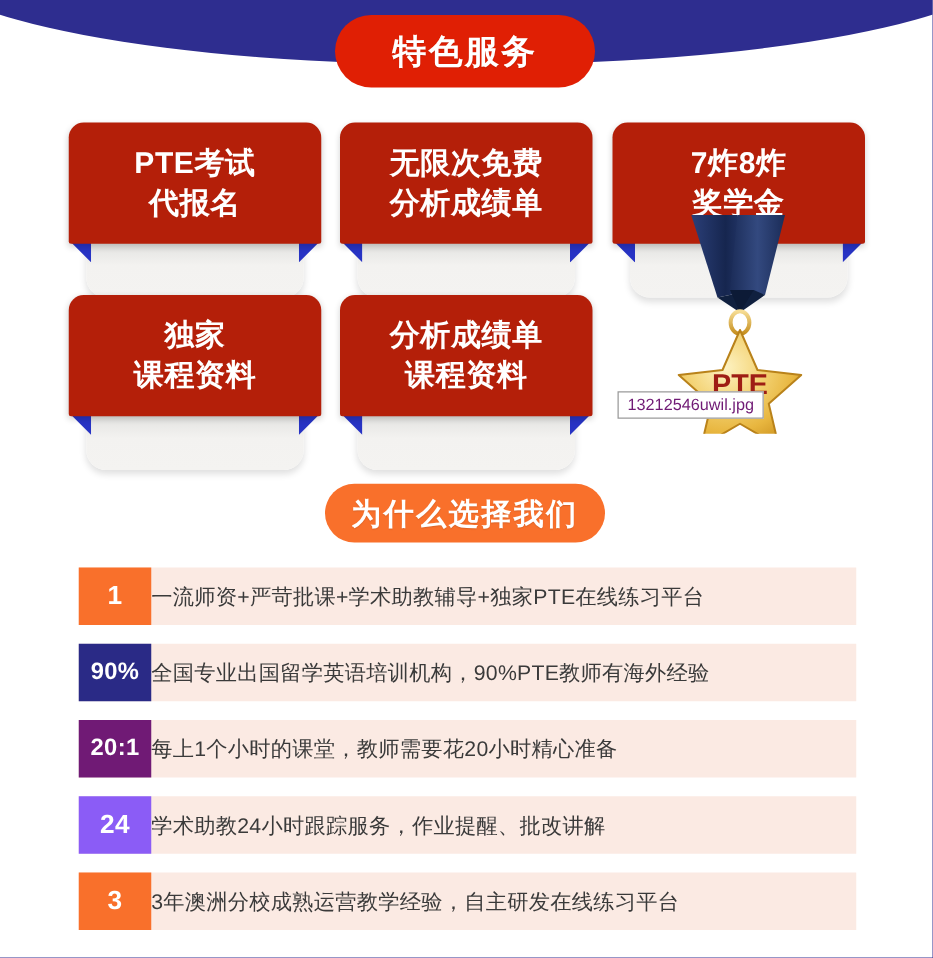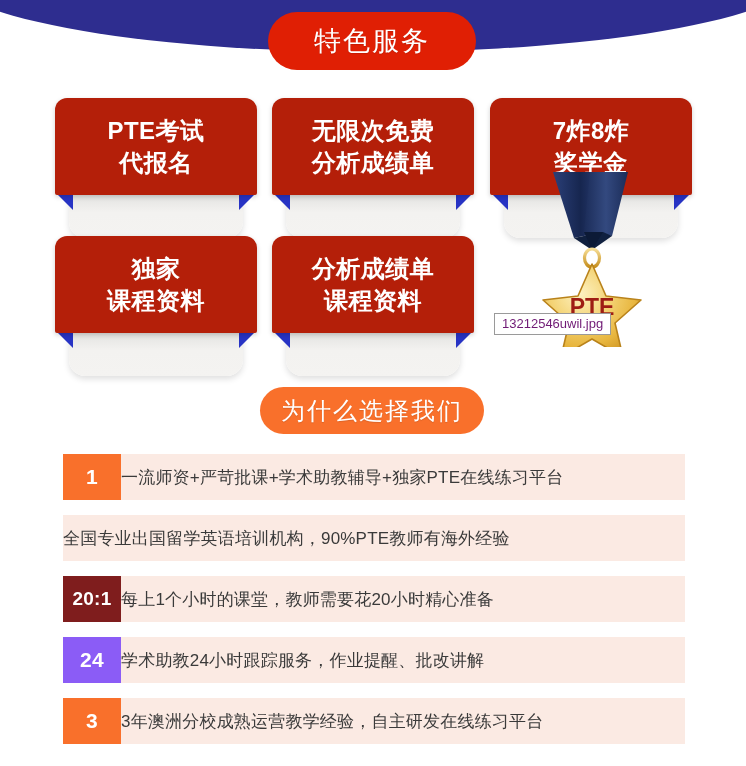--- a/index.html
+++ b/index.html
@@ -29,21 +29,21 @@
   }
 
   
   .pill {
     position: absolute;
     z-index: 5;
     display: flex;
     align-items: center;
     justify-content: center;
     color: #ffffff;
-    font-weight: 400;
+    font-weight: 700;
     letter-spacing: 2px;
     text-shadow: 0 1px 1px rgba(0,0,0,0.12);
   }
   #pill-featured {
     left: 268px;
     top: 12px;
     width: 208px;
     height: 58px;
     background: #e01f04;
     border-radius: 29px;
@@ -284,25 +284,26 @@
 </div>
 
 <div id="reasons">
 
   <div class="reason-row">
     <div class="reason-badge n" style="background:#f9702b;">1</div>
     <div class="reason-text">一流师资+严苛批课+学术助教辅导+独家PTE在线练习平台</div>
   </div>
 
   <div class="reason-row">
+    <div class="reason-badge" style="background:#2a2a86;">90%</div>
     <div class="reason-text">全国专业出国留学英语培训机构，90%PTE教师有海外经验</div>
   </div>
 
   <div class="reason-row">
-    <div class="reason-badge" style="background:#7f1d1d;">20:1</div>
+    <div class="reason-badge" style="background:#701a75;">20:1</div>
     <div class="reason-text">每上1个小时的课堂，教师需要花20小时精心准备</div>
   </div>
 
   <div class="reason-row">
     <div class="reason-badge n" style="background:#8b5cf6;">24</div>
     <div class="reason-text">学术助教24小时跟踪服务，作业提醒、批改讲解</div>
   </div>
 
   <div class="reason-row">
     <div class="reason-badge n" style="background:#f9702b;">3</div>

